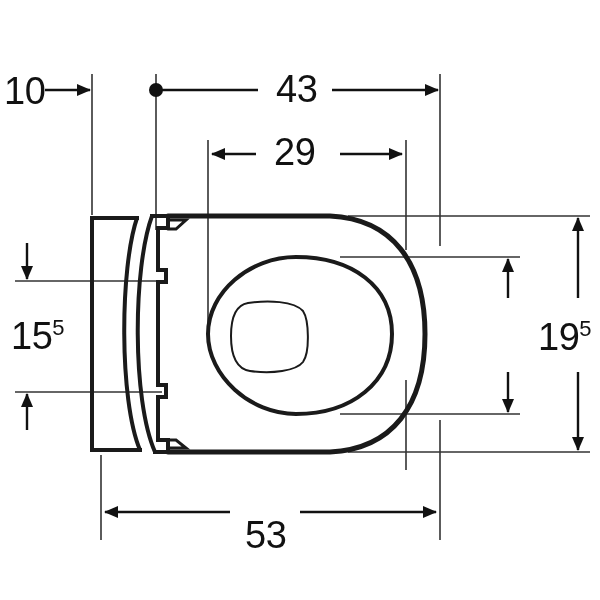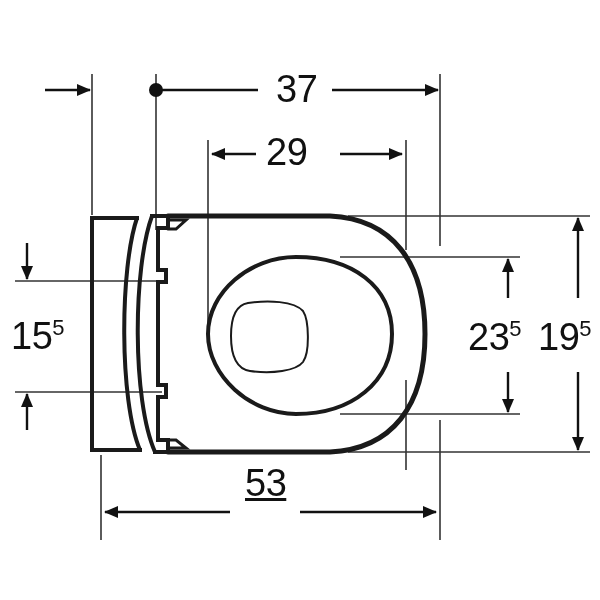--- a/index.html
+++ b/index.html
@@ -150,26 +150,26 @@
                L 168,440
                L 168,452
                L 155,452"></path>
 
       <path stroke-width="3" stroke-linecap="round" d="M 170,220 L 186,220 L 176,229 L 168,229"></path>
 
       <path stroke-width="3" stroke-linecap="round" d="M 170,448 L 186,448 L 176,440 L 168,440"></path>
     </g>
   </svg>
 
+  <div class="dim-label" style="left:4px; top:72px;">10</div>
 
-  <div class="dim-label" style="left:276px; top:70px;">37</div>
+  <div class="dim-label" style="left:276px; top:70px;">43</div>
 
-  <div class="dim-label" style="left:266px; top:133px;">29</div>
+  <div class="dim-label" style="left:274px; top:133px;">29</div>
 
-  <div class="dim-label" style="left:245px; top:464px;text-decoration:underline;">53</div>
+  <div class="dim-label" style="left:245px; top:516px;">53</div>
 
   <div class="dim-label" style="left:2px; top:317px;margin-left:9px;"><span>15</span><sup>5</sup></div>
 
-  <div class="dim-label" style="left:468px; top:318px;"><span>23</span><sup>5</sup></div>
 
   <div class="dim-label" style="left:538px; top:318px;"><span>19</span><sup>5</sup></div>
 
 </div>
 
 </body></html>

